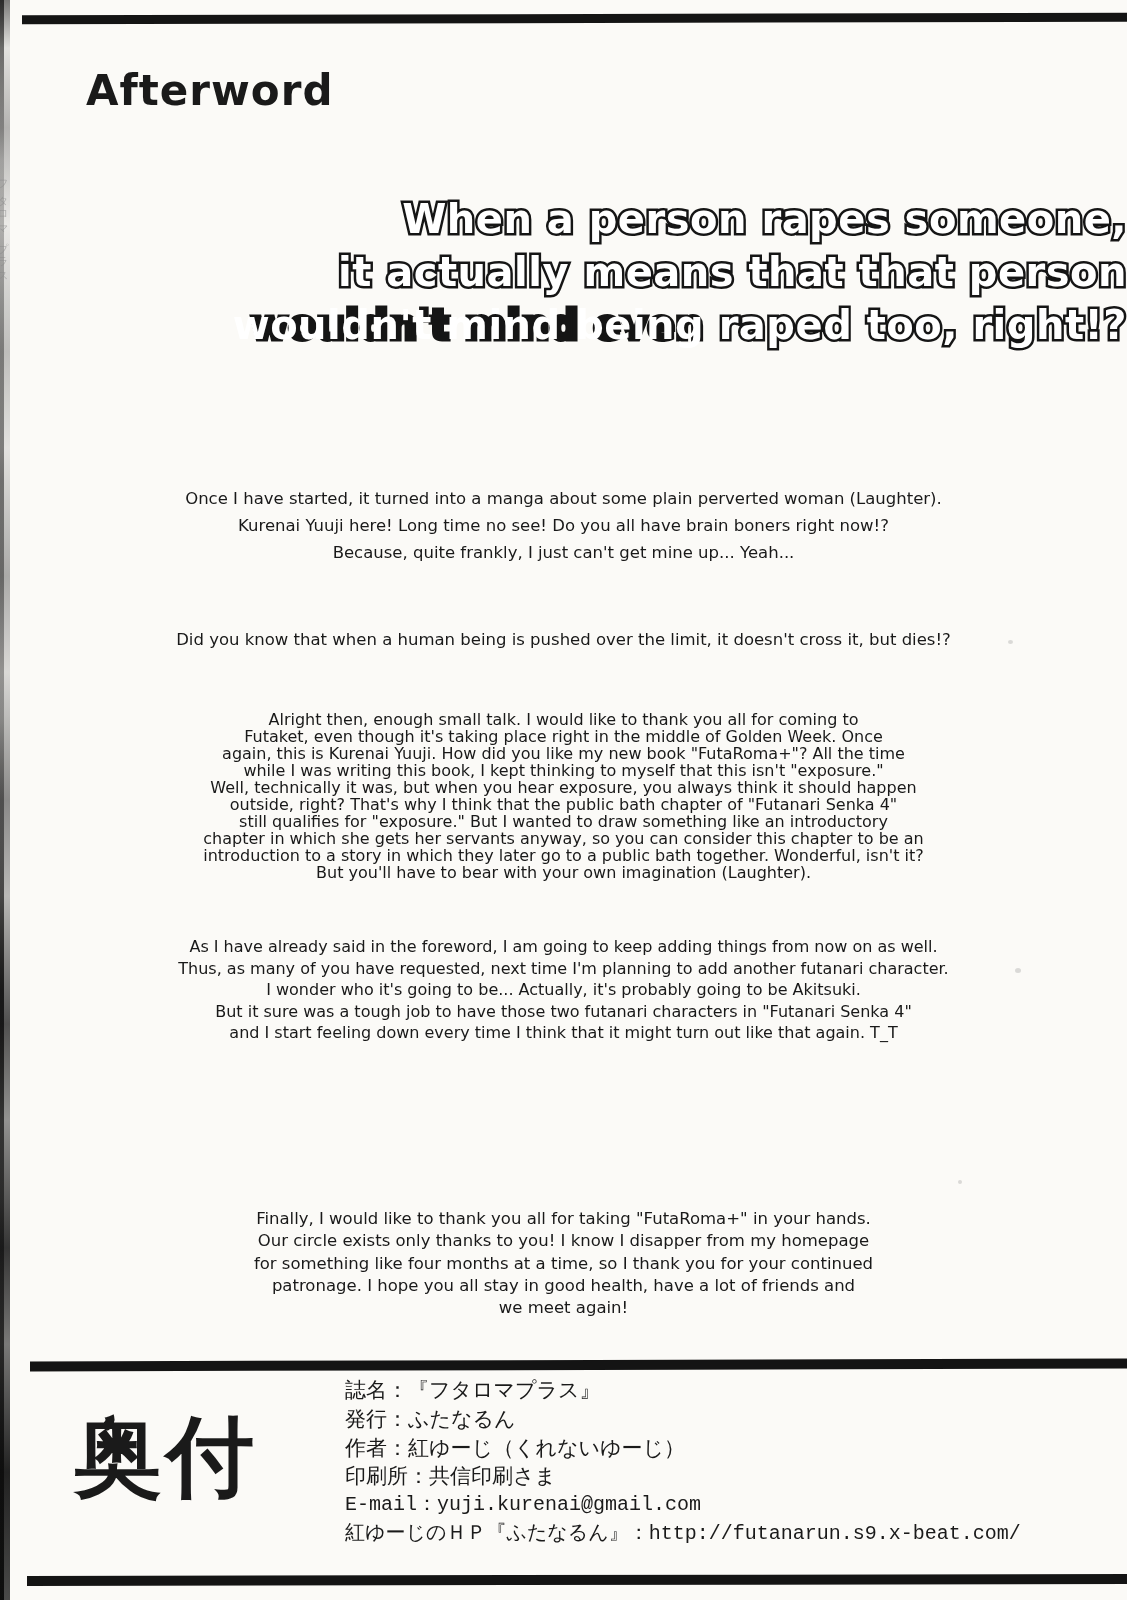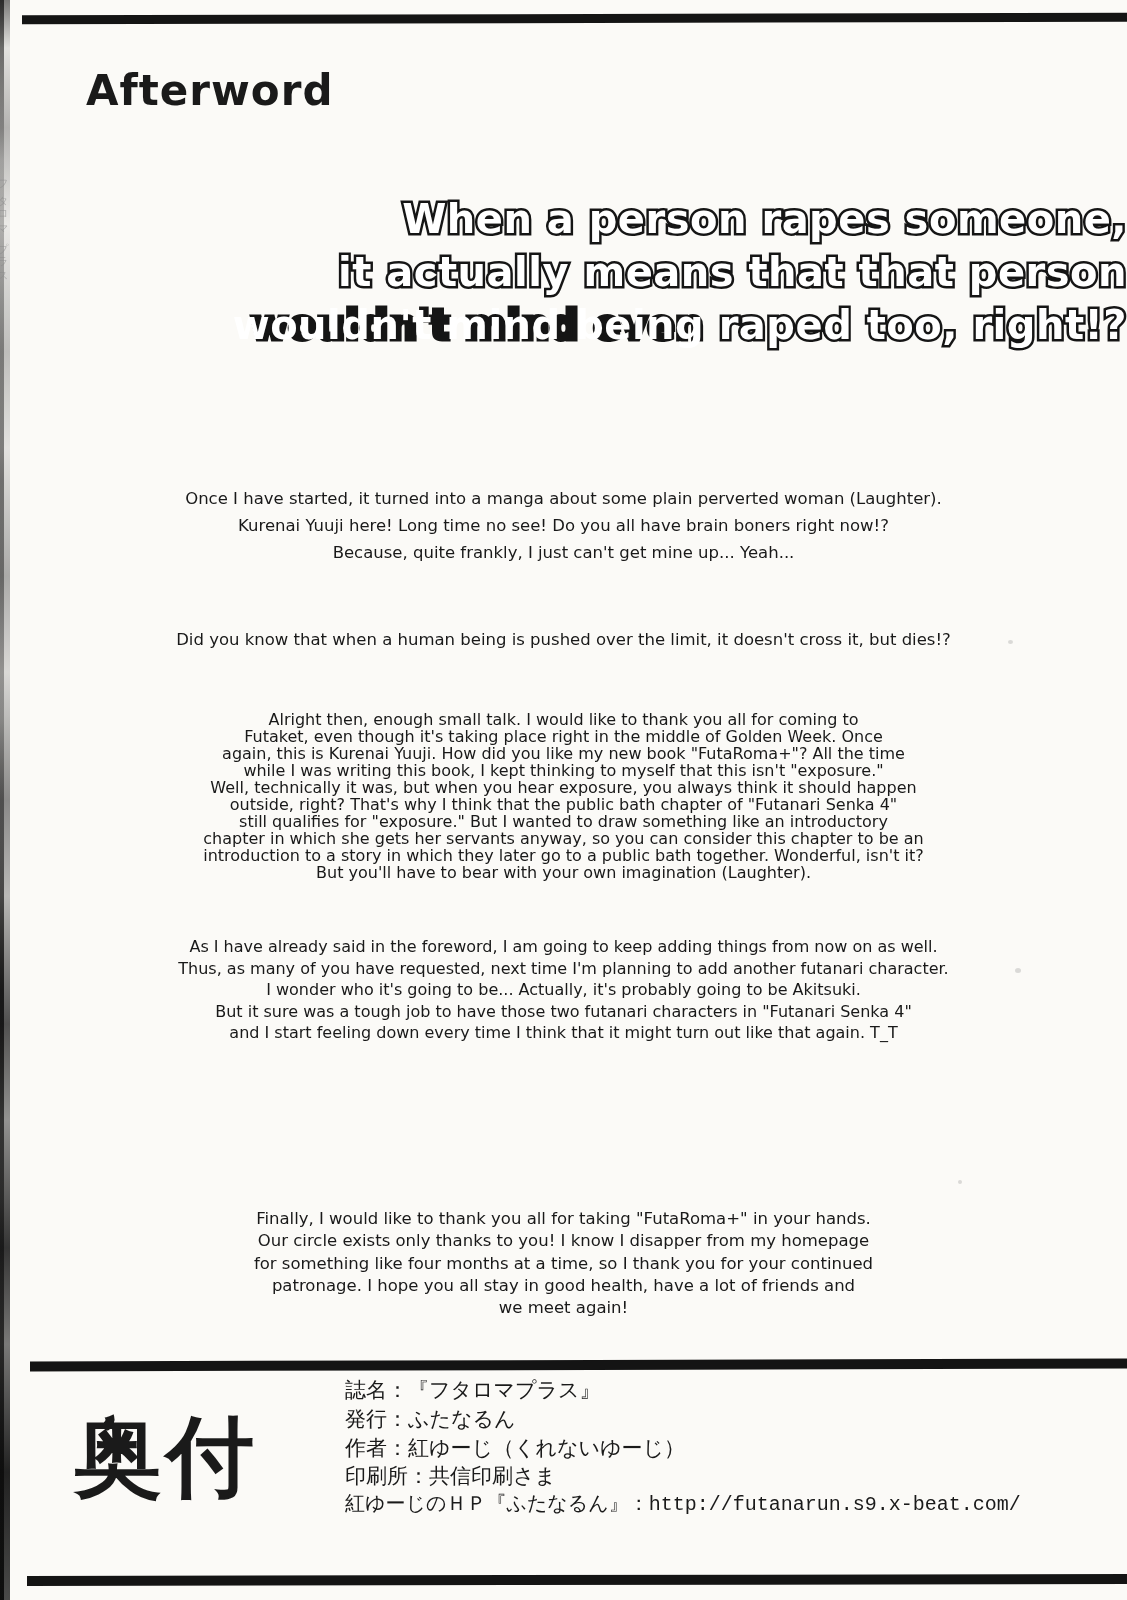--- a/index.html
+++ b/index.html
@@ -132,20 +132,21 @@
 
   <div class="rule rule-colophon"></div>
 
   <div class="colophon-title">奥付</div>
 
   <div class="colophon-rows">
     <div class="colophon-row">誌名：『フタロマプラス』</div>
     <div class="colophon-row">発行：ふたなるん</div>
     <div class="colophon-row">作者：紅ゆーじ（くれないゆーじ）</div>
     <div class="colophon-row">印刷所：共信印刷さま</div>
+    <div class="colophon-row mono">E-mail：yuji.kurenai@gmail.com</div>
     <div class="colophon-row mono">紅ゆーじのＨＰ『ふたなるん』：http://futanarun.s9.x-beat.com/</div>
   </div>
 
   <div class="rule rule-bottom"></div>
 
   <div class="speck" style="left:1008px;top:640px;width:5px;height:4px;"></div>
   <div class="speck" style="left:1015px;top:968px;width:6px;height:5px;"></div>
   <div class="speck" style="left:958px;top:1180px;width:4px;height:4px;"></div>
 
 </div>

